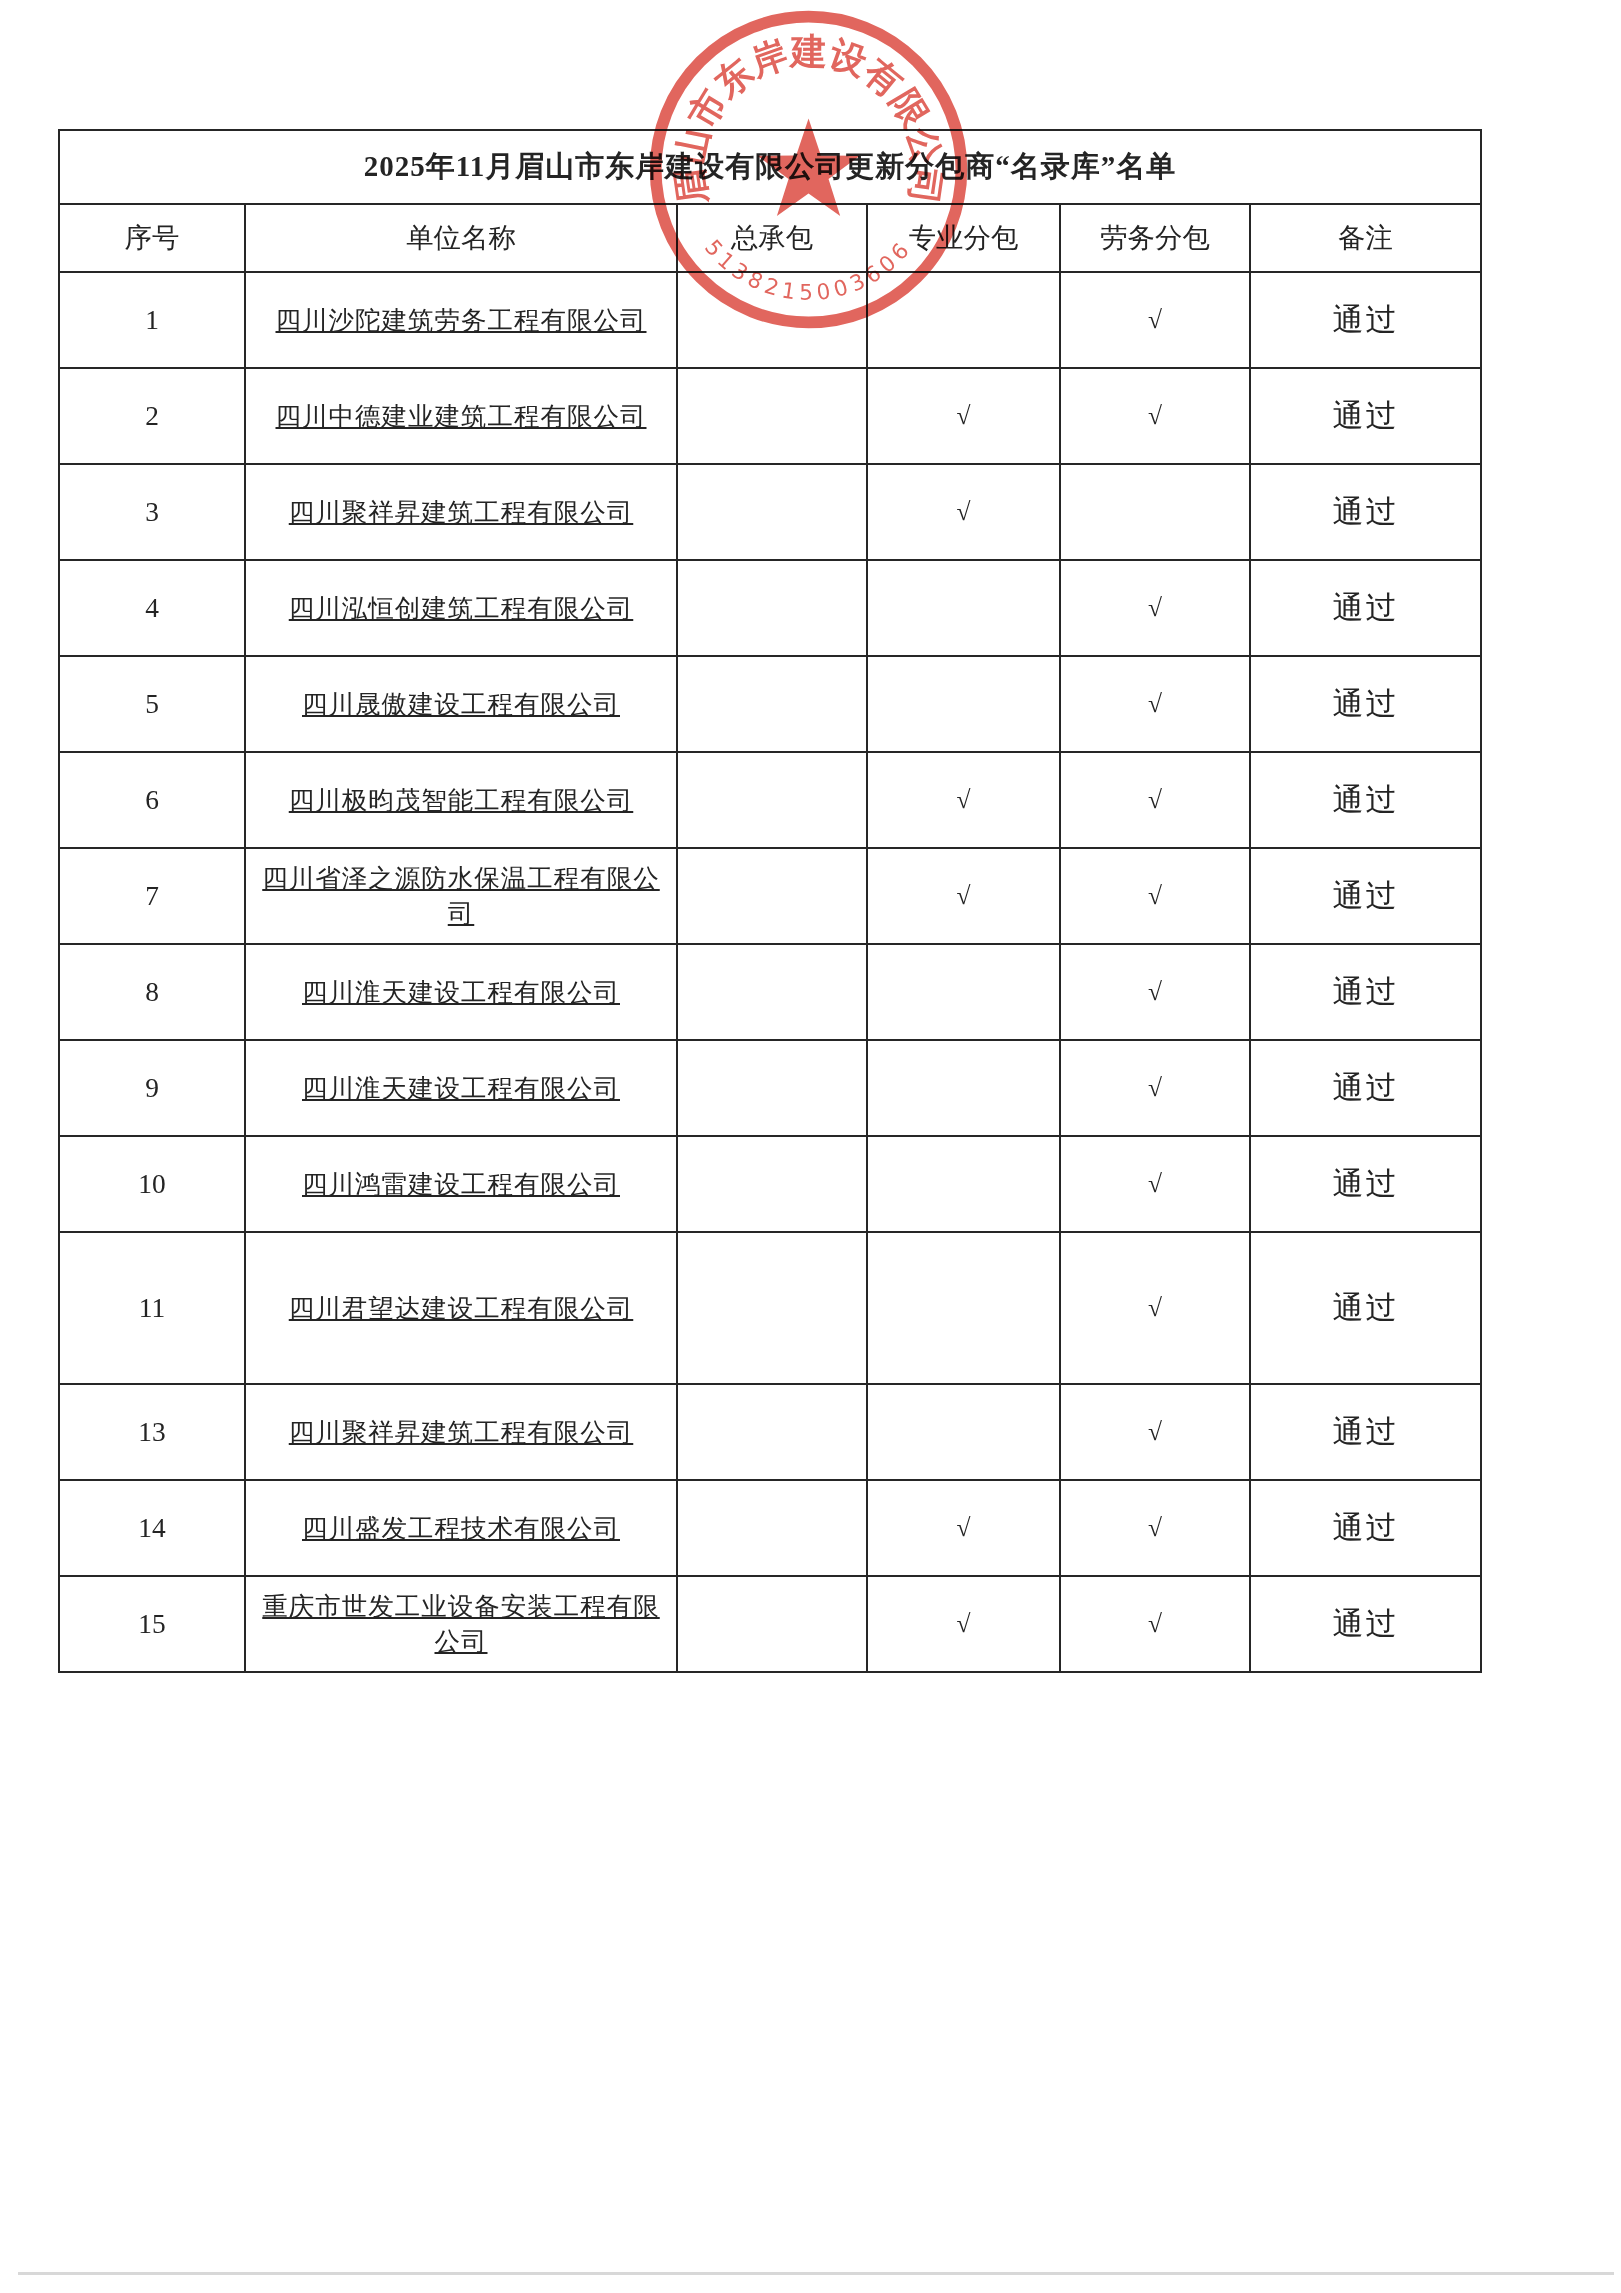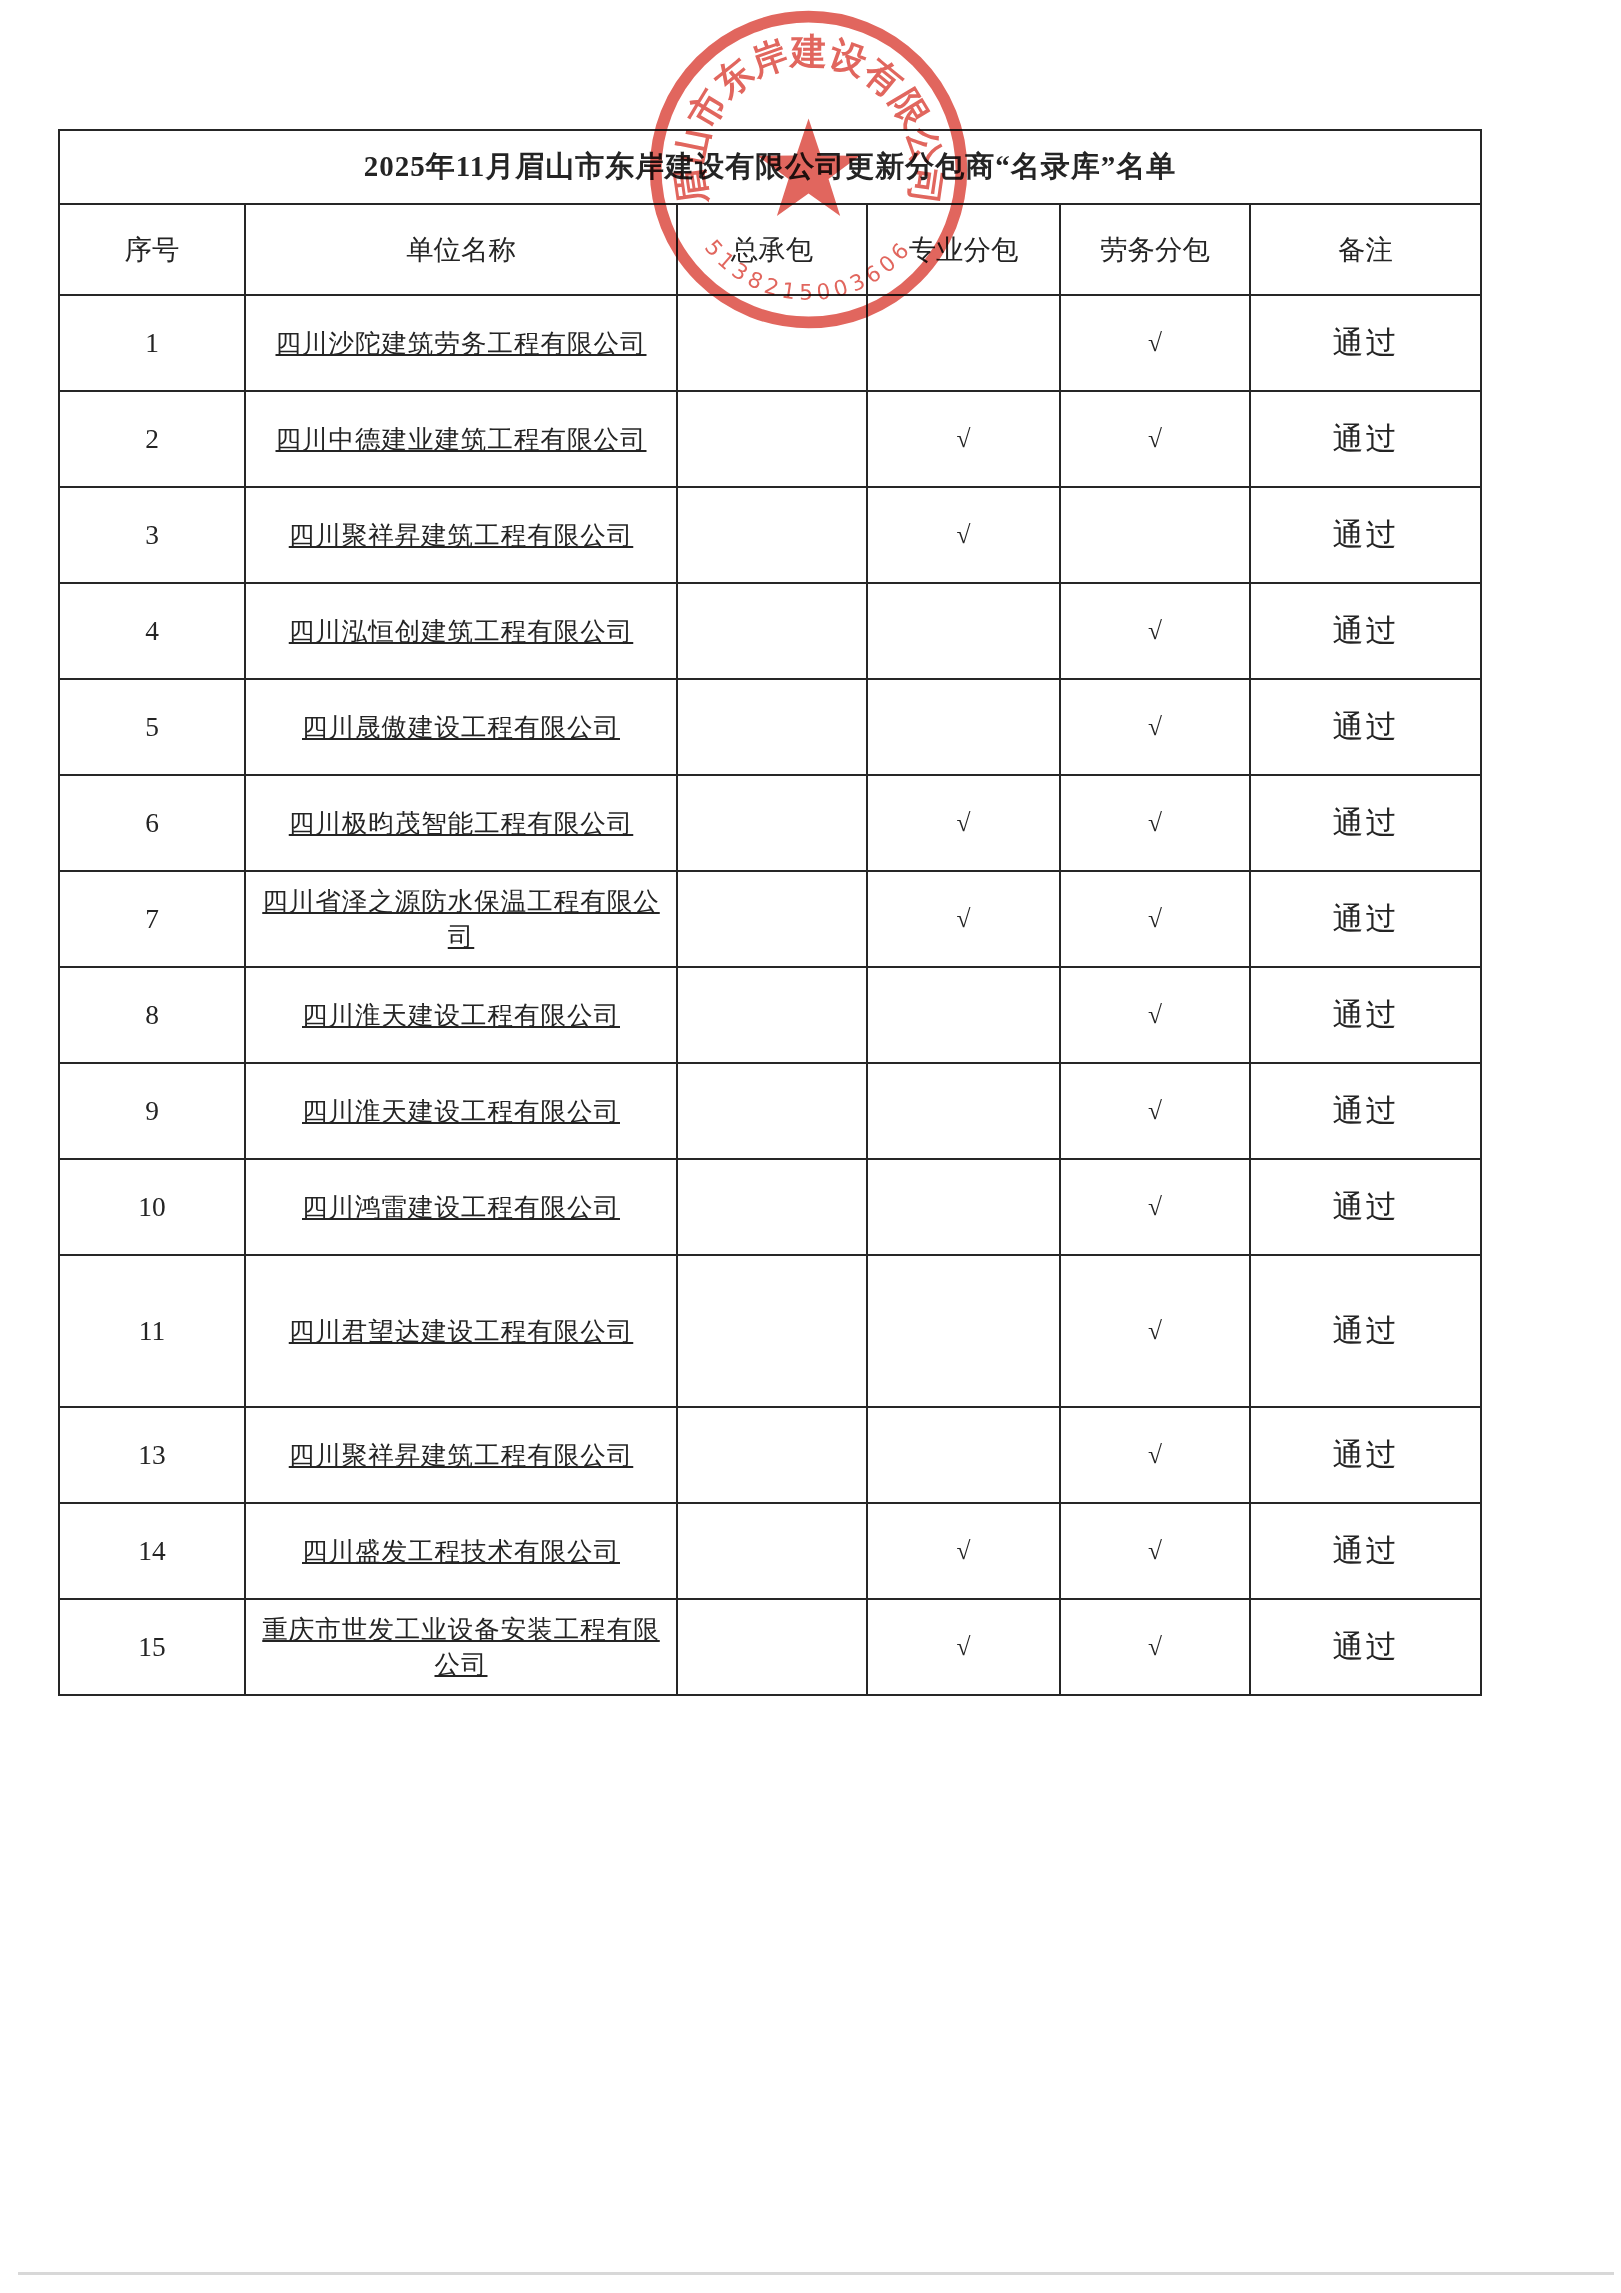--- a/index.html
+++ b/index.html
@@ -26,21 +26,21 @@
   }
   .doc-table th, .doc-table td {
     border:2px solid #262626;
     text-align:center;
     vertical-align:middle;
     padding:0 3.9px;
     overflow:hidden;
   }
   .title-row   { height:74px; }
   .title-cell  { font-size:29px; font-weight:600; letter-spacing:1px; }
-  .header-row  { height:91px; }
+  .header-row  { height:68px; }
   .doc-table th { font-size:27.4px; font-weight:500; }
   tbody tr.data-row { height:96px; }
   tbody tr.data-row:nth-child(11) { height:152px; }
   .c-no     { font-size:27.4px; }
   .c-name   { font-size:25.5px; letter-spacing:1px;text-decoration:underline; }
   .c-check  { font-size:25.5px; }
   .c-remark { font-size:31px; letter-spacing:2px; }
 
   
   .stamp {

